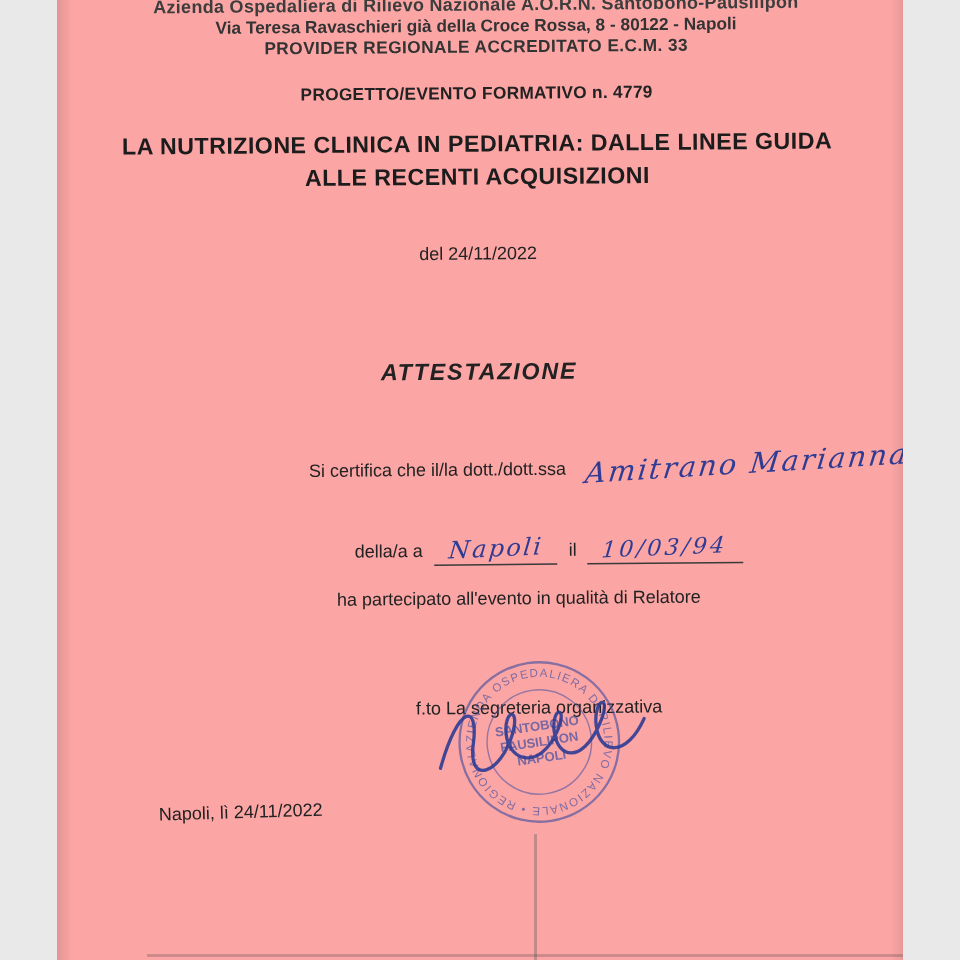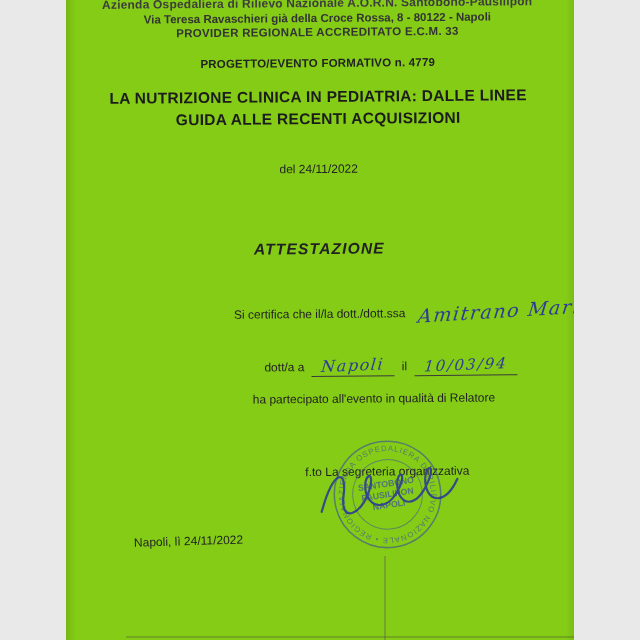--- a/index.html
+++ b/index.html
@@ -1,20 +1,20 @@
 <!DOCTYPE html>
 <html><head>
 <meta charset="utf-8">
 <style>
   html,body { margin:0; padding:0; background:#e9e9e9; }
   .page {
     position:relative;
-    width:508px; height:640px;
+    width:564px; height:640px;
     margin:0 auto;
-    background:#84cc16;
+    background:#fca5a5;
     overflow:hidden;
     font-family:"Liberation Sans", sans-serif;
     color:#222;
   }
   
   .edge-left {
     position:absolute; left:0; top:0; width:10px; height:640px;
     background:linear-gradient(to right, rgba(0,0,0,0.10), rgba(0,0,0,0));
     pointer-events:none;
   }
@@ -114,21 +114,21 @@
 
     <div class="event-date">del 24/11/2022</div>
 
     <div class="attestazione">ATTESTAZIONE</div>
 
     <div class="row row-certifica">
       <span>Si certifica che il/la dott./dott.ssa</span><span class="hand hand-name">Amitrano Marianna</span>
     </div>
 
     <div class="row row-nato">
-      <span>dott/a a</span>
+      <span>della/a a</span>
       <span class="written-line"><span class="hand hand-place">Napoli</span></span>
       <span>il</span>
       <span class="written-line"><span class="hand hand-date">10/03/94</span></span>
     </div>
 
     <div class="row row-partecipato">ha partecipato all'evento in qualità di Relatore</div>
 
     <div class="sig-label">f.to La segreteria organizzativa</div>
 
     <svg class="stamp" viewBox="0 0 120 120">

